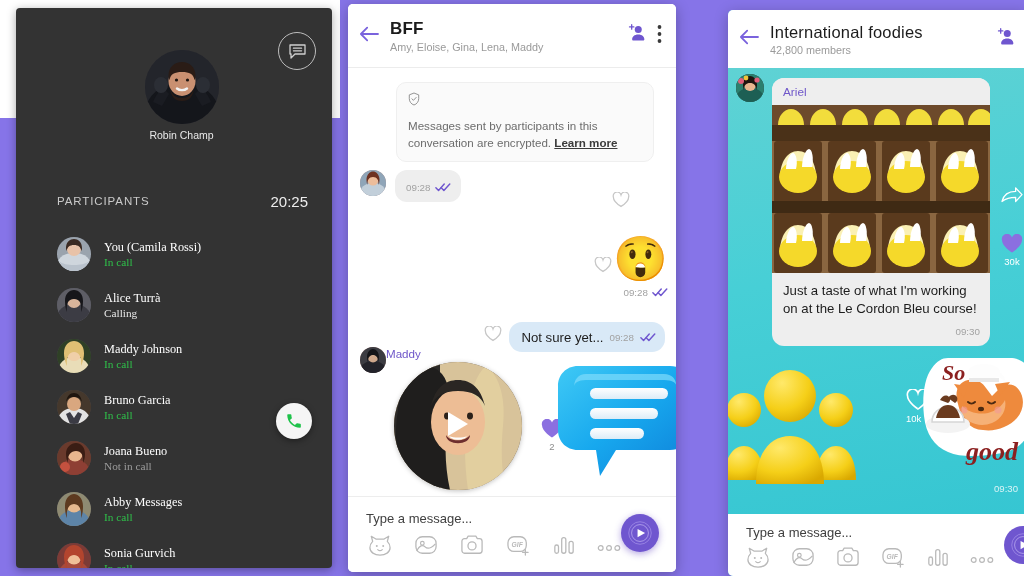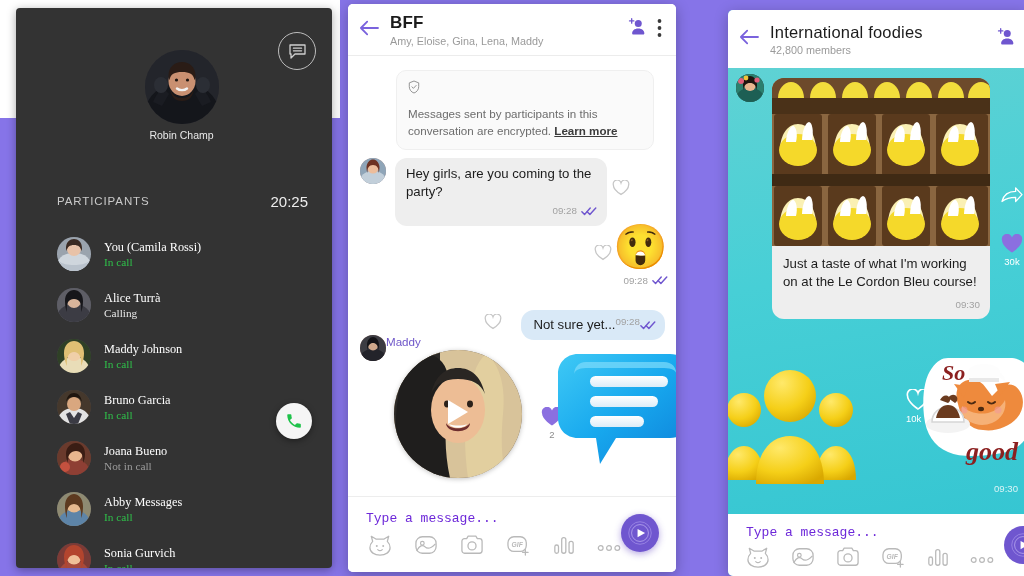--- a/index.html
+++ b/index.html
@@ -104,21 +104,21 @@
   .phone-mid {
     position: absolute; left: 348px; top: 4px;
     width: 328px; height: 568px;
     background: #ffffff;
     border-radius: 5px;
     overflow: hidden;
     box-shadow: 0 3px 14px rgba(0,0,0,.28);
   }
   .mid-header {
     display: flex; align-items: center;
-    height: 52px;
+    height: 64px;
     padding: 0 14px 0 10px;
     border-bottom: 1px solid #ececec;
     background: #fff;
   }
   .back-arrow { width: 26px; flex: 0 0 26px; color: #7a63dd; }
   .mid-title-wrap { flex: 1; margin-left: 6px; }
   .mid-title { font-size: 17px; color: #1c1c1c; font-weight: bold; letter-spacing: .2px; }
   .mid-sub { font-size: 10.8px; color: #9a9a9a; margin-top: 2px; }
   .hdr-icon { margin-left: 10px; }
   .encrypt-note {
@@ -153,21 +153,21 @@
   .bubble-meta {
     display: flex; align-items: center; justify-content: flex-end;
     gap: 4px; margin-top: 1px;
   }
   .ts { font-size: 9.8px; color: #a2a2a2; }
 
   .bubble-blue {
     background: #d9e9f7;
     border-radius: 13px;
     padding: 6px 9px 6px 12px;
-    display: flex; align-items: flex-start; 
+    display: flex; align-items: center; gap: 6px;
   }
   .bubble-blue .bubble-text { font-size: 13.2px; }
 
   .emoji-big { font-size: 44px; line-height: 1; }
 
   .video-circle {
     width: 128px; height: 128px; border-radius: 50%;
     overflow: hidden; position: relative;
     background: #6a5c4e;
     box-shadow: 0 1px 5px rgba(0,0,0,.25);
@@ -185,23 +185,22 @@
 
   
   .composer {
     position: absolute; left: 0; bottom: 0;
     width: 100%;
     background: #fff;
     border-top: 1px solid #ededed;
     height: 76px;
   }
   .composer-placeholder {
-    font-size: 13px; color: #6d28d9;
+    font-size: 13px; color: #404040;
     padding: 14px 0 0 18px;
-    font-family: Liberation Mono, monospace;
   }
   .composer-icons {
     display: flex; align-items: center;
     gap: 22px;
     padding: 8px 0 0 20px;
     color: #b5b5b5;
   }
   .send-btn {
     position: absolute; right: 17px; bottom: 20px;
     width: 38px; height: 38px; border-radius: 50%;
@@ -485,21 +484,20 @@
       <div class="msg-in" style="left:12px; top:8px; gap:9px;">
         <div class="msg-avatar">
           <svg width="26" height="26" viewBox="0 0 26 26" aria-hidden="true">
             <rect width="26" height="26" fill="#8fa5b8"></rect>
             <path d="M0 21c2-5 6-8 13-8s11 3 13 8v5H0z" fill="#c2cfda"></path>
             <circle cx="13" cy="10" r="5.6" fill="#edbd9b"></circle>
             <path d="M6.5 9c.5-5 3.5-7.5 6.5-7.5S19 4 19.5 9c0 3-.5 5-1 6 .5-5-1.5-8-5.5-8s-6 3-5.5 8c-.5-1-1-3-1-6z" fill="#6e3222"></path>
           </svg>
         </div>
         <div class="bubble-in">
-          <div class="bubble-text">Hey girls, are you coming to the party?</div>
           <div class="bubble-meta">
             <span class="ts">09:28</span>
             <span>
               <svg width="16" height="9" viewBox="0 0 18 10" aria-hidden="true">
                 <path d="M1 5.2l3 3.2L10.4 1" stroke="#6f56cf" stroke-width="1.6" fill="none" stroke-linecap="round" stroke-linejoin="round"></path>
                 <path d="M7 5.2l3 3.2L16.6 1" stroke="#6f56cf" stroke-width="1.6" fill="none" stroke-linecap="round" stroke-linejoin="round"></path>
               </svg>
             </span>
           </div>
         </div>
@@ -696,20 +694,21 @@
           <path d="M0 23c2-6 7-9 14-9s12 3 14 9v5H0z" fill="#1d5f54"></path>
           <circle cx="14" cy="11" r="6" fill="#e8b58f"></circle>
           <path d="M7 11c0-6 4-9 7-9s7 3 7 9c0 3-1 5-1 5 0-5-2-7-6-7s-6 2-6 7c0 0-1-2-1-5z" fill="#1e1410"></path>
           <circle cx="5" cy="7" r="3" fill="#e05f7a"></circle>
           <circle cx="10" cy="4" r="2.4" fill="#f2c43c"></circle>
           <circle cx="21" cy="6" r="2.6" fill="#e05f7a"></circle>
         </svg>
       </div>
 
       <div class="post-card">
+        <div class="post-sender">Ariel</div>
         <svg class="post-photo" viewBox="0 0 218 168" preserveAspectRatio="none" aria-hidden="true">
           <rect width="218" height="168" fill="#8a6640"></rect>
           <rect y="0" width="218" height="34" fill="#6d4a2b"></rect>
           <g fill="#f2dd3c">
             <path d="M6 20c0-9 6-16 13-16s13 7 13 16z"></path>
               <path d="M38 20c0-9 6-16 13-16s13 7 13 16z"></path>
             <path d="M70 20c0-9 6-16 13-16s13 7 13 16z"></path>
               <path d="M102 20c0-9 6-16 13-16s13 7 13 16z"></path>
             <path d="M134 20c0-9 6-16 13-16s13 7 13 16z"></path>
               <path d="M166 20c0-9 6-16 13-16s13 7 13 16z"></path>

